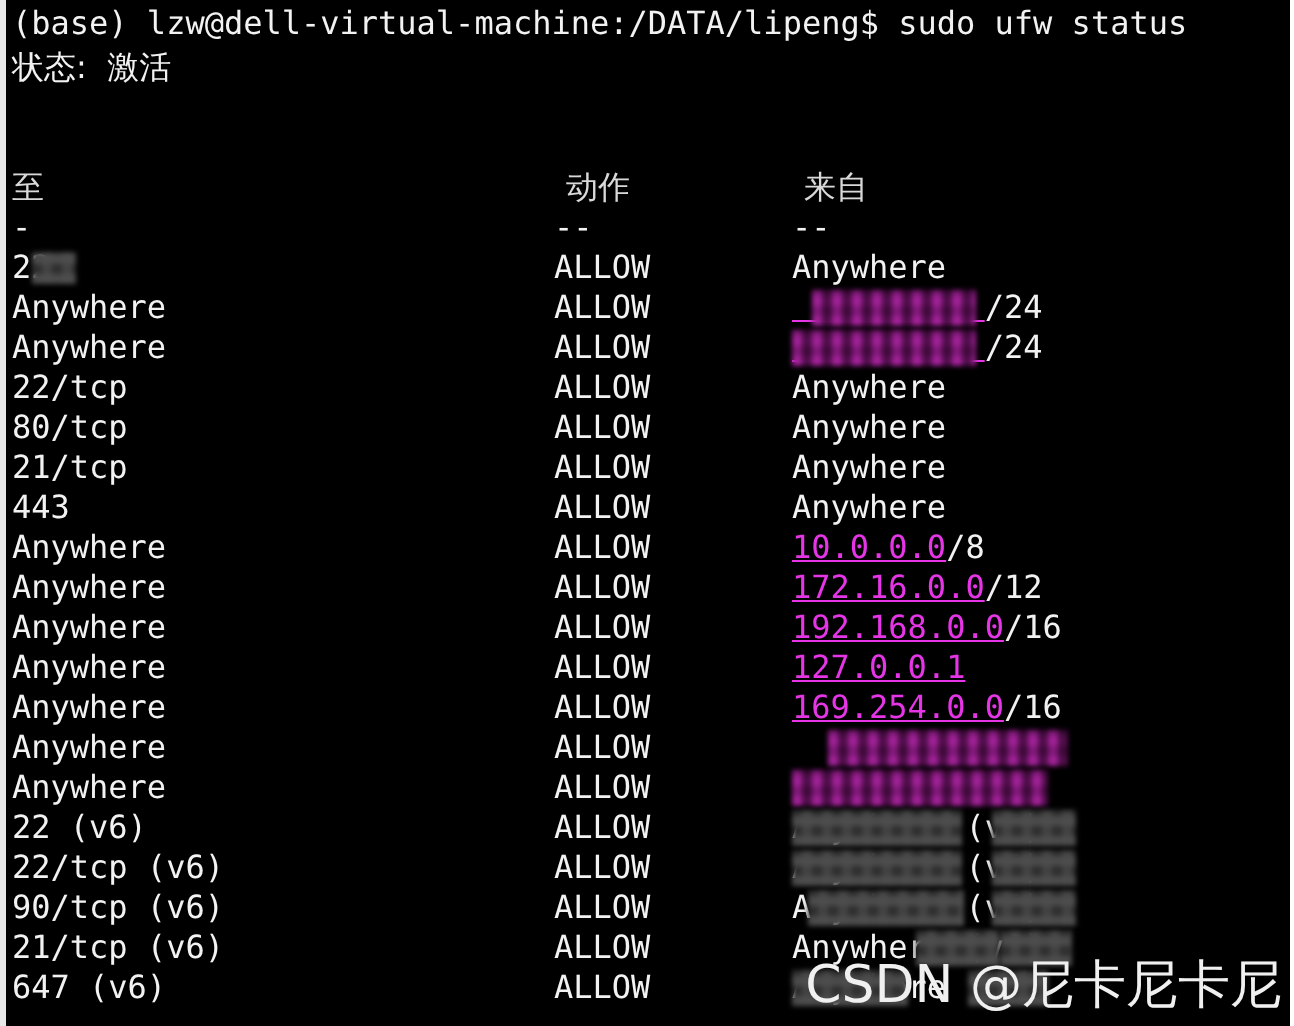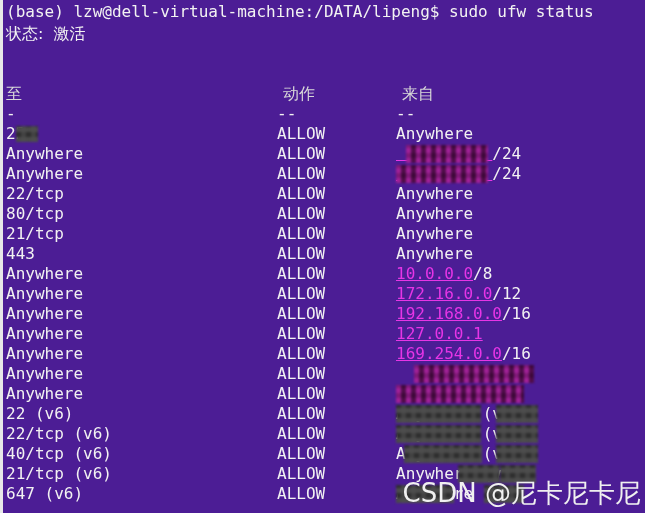--- a/index.html
+++ b/index.html
@@ -4,21 +4,21 @@
 <style>
   html, body {
     margin: 0;
     padding: 0;
     background: #ffffff;
   }
   #terminal {
     position: relative;
     width: 647px;
     height: 513px;
-    background: #4c1d95;
+    background: #000000;
     overflow: hidden;
     font-family: "DejaVu Sans Mono", "Liberation Mono", monospace;
     font-size: 16px;
     line-height: 20px;
     color: #d8d8d8;
     box-sizing: border-box;
   }
   
   #left-edge {
     position: absolute;
@@ -209,21 +209,21 @@
       <div class="redact dark" style="left: 396px; top: 405px; width: 85px; height: 18px;"></div>
       <div class="redact dark" style="left: 496px; top: 405px; width: 42px; height: 18px;"></div>
       <div class="row" style="top: 424px;">
         <span class="col-to">22/tcp (v6)</span>
         <span class="col-act">ALLOW</span>
         <span class="col-from">Anywhere (v6)</span>
       </div>
       <div class="redact dark" style="left: 396px; top: 425px; width: 85px; height: 18px;"></div>
       <div class="redact dark" style="left: 496px; top: 425px; width: 42px; height: 18px;"></div>
       <div class="row" style="top: 444px;">
-        <span class="col-to">40/tcp (v6)</span>
+        <span class="col-to">90/tcp (v6)</span>
         <span class="col-act">ALLOW</span>
         <span class="col-from">Anywhere (v6)</span>
       </div>
       <div class="redact dark" style="left: 404px; top: 445px; width: 78px; height: 18px;"></div>
       <div class="redact dark" style="left: 496px; top: 445px; width: 42px; height: 18px;"></div>
       <div class="row" style="top: 464px;">
         <span class="col-to">21/tcp (v6)</span>
         <span class="col-act">ALLOW</span>
         <span class="col-from">Anywhere (v6)</span>
       </div>

